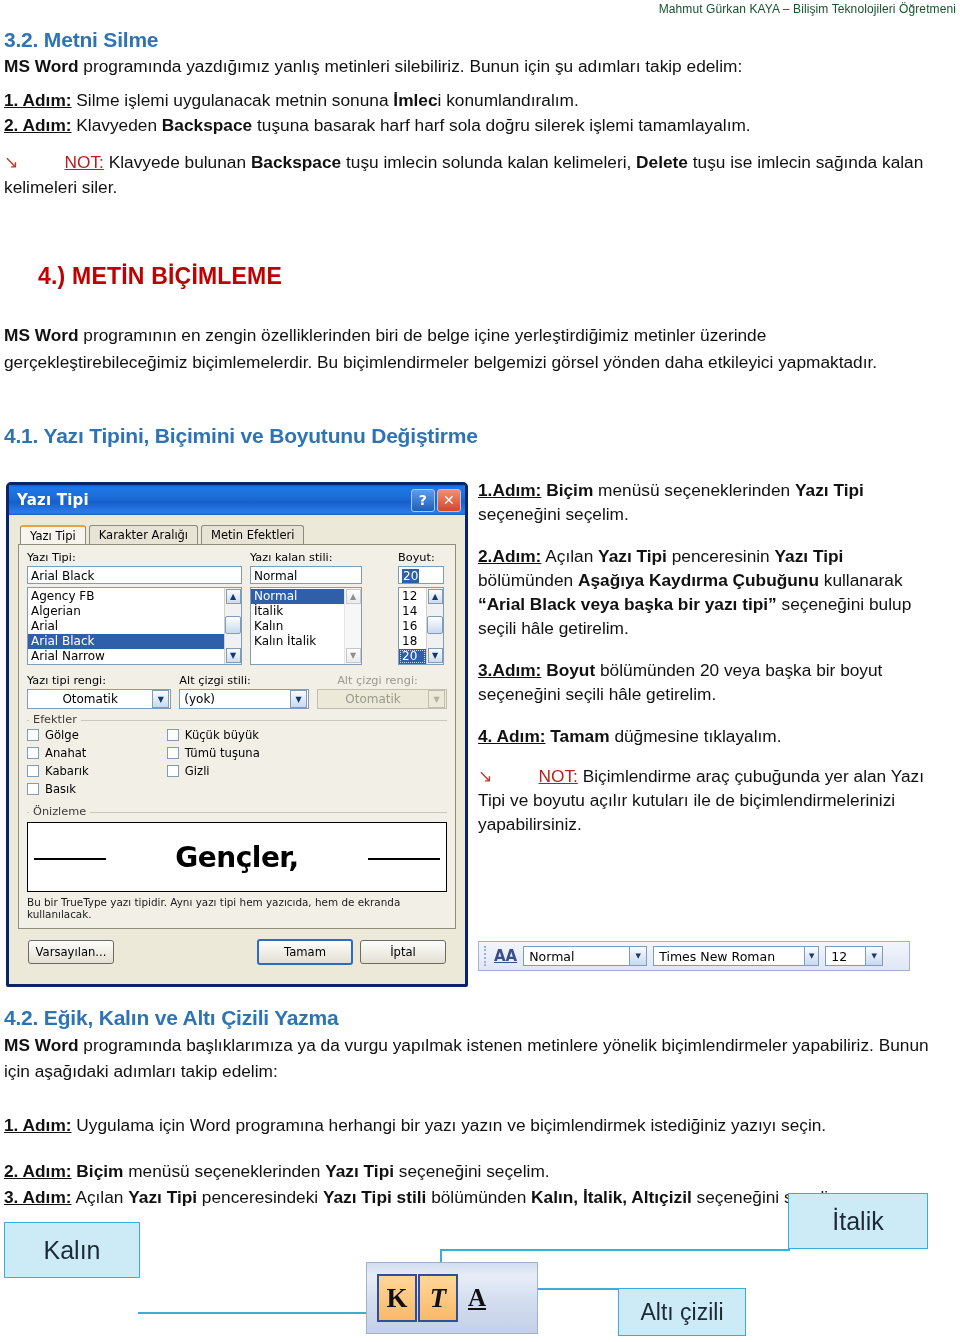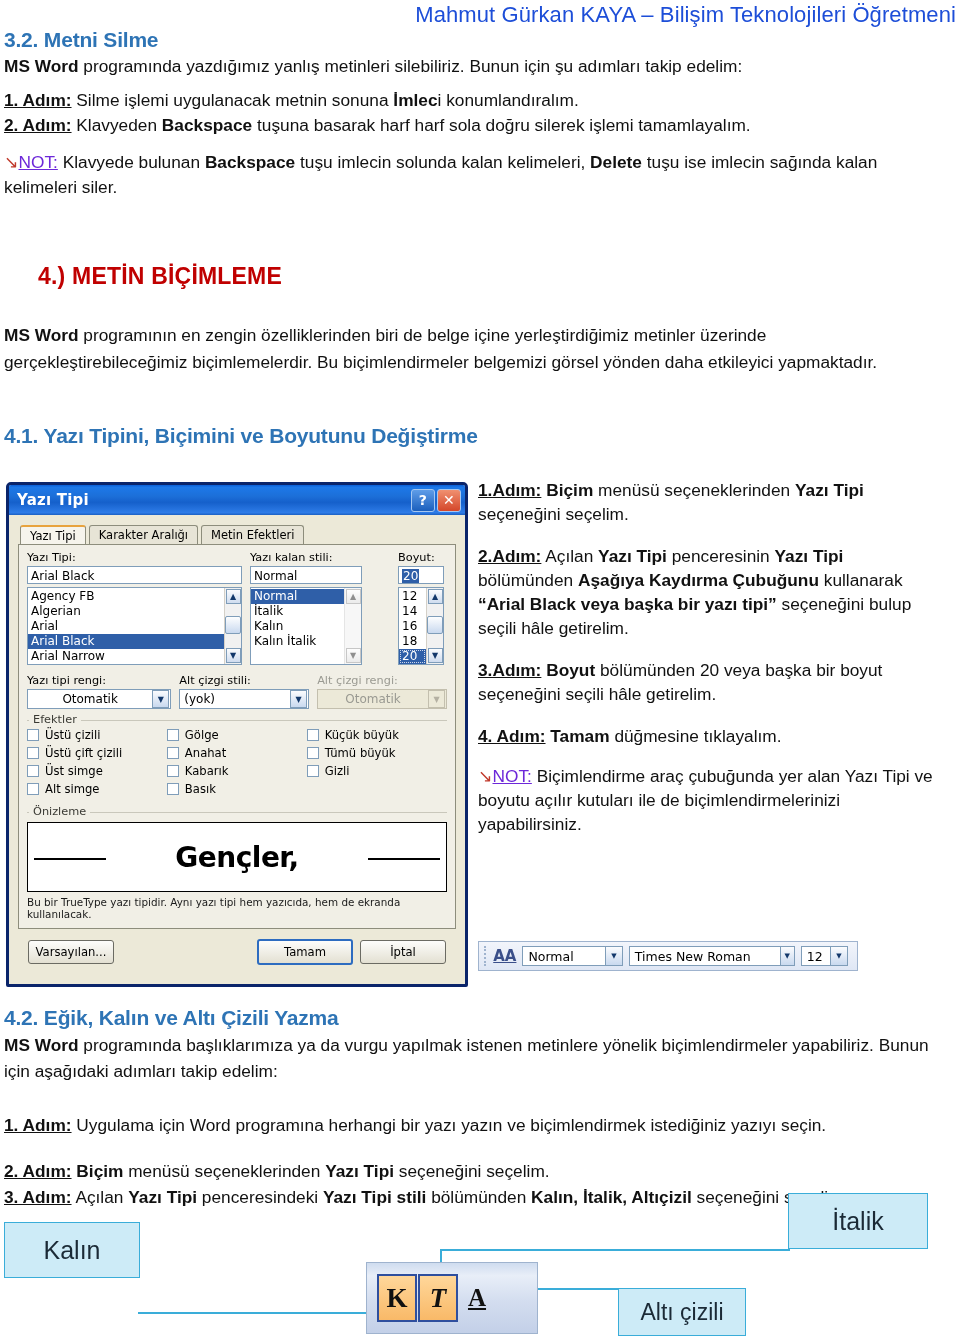--- a/index.html
+++ b/index.html
@@ -11,37 +11,37 @@
     position: relative;
     font-family: "Liberation Sans", sans-serif;
     color: #000;
     overflow: hidden;
   }
   .page { position: relative; width: 960px; height: 1342px; padding: 0; }
 
   
   .doc-header {
     position: absolute; top: 2px; right: 4px;
-    font-size: 22px; color: #1d4ed8; letter-spacing: .1px;
+    font-size: 12px; color: #14532d; letter-spacing: .1px;
     white-space: nowrap;
   }
 
   
   .h-blue {
     color: #2e74b5; font-size: 21px; font-weight: 600;
     letter-spacing: -0.2px;
   }
   .h-red {
     color: #c00000; font-size: 23px; font-weight: 700;
     letter-spacing: .2px;
   }
   .body-line { font-size: 17.3px; line-height: 25px; color: #111; }
   .b { font-weight: 700; }
   .u { text-decoration: underline; }
-  .note-tag { color: #6d28d9; text-decoration: underline; font-weight: 400; }
+  .note-tag { color: #b91c1c; text-decoration: underline; font-weight: 400; margin-left: 46px; }
   .arrow-gl { color: #c0392b; }
 
   .block { position: absolute; }
 
   
   .dlg {
     position: absolute; left: 6px; top: 482px;
     width: 462px; height: 505px;
     background: #ece9d8;
     border: 3px solid #0a246a;
@@ -81,21 +81,21 @@
   .tab.active {
     background: #f6f4ec; position: relative; top: 1px;
     border-top: 2px solid #e8a33d; padding-top: 2px; font-weight: 400;
   }
   .tabpanel {
     border: 1px solid #8d8d7c; background: #f1efe6;
     padding: 6px 8px 8px 8px; position: relative; top: -1px;
   }
 
   .lbl { font-size: 11.3px; margin-bottom: 2px; display:block; }
-  .lbl.dim { color: #9a9a92; }
+  .lbl.dim { color: #9a9a92; margin-left: 20px; }
   .row-top { display: flex; gap: 8px; }
   .col-font { width: 215px; }
   .col-style { width: 112px; }
   .col-size { width: 46px; padding-left: 28px; }
 
   .txtfield {
     border: 1px solid #7f9db9; background: #fff;
     height: 18px; line-height: 18px; padding: 0 3px;
     font-size: 12px; box-sizing: border-box;
   }
@@ -189,21 +189,21 @@
     display:flex;align-items:center;justify-content:center;
     font-size: 11.6px;
   }
   .btn.default { border: 2px solid #2d6cc0; min-width: 92px; }
   .spacer { flex: 1; }
   .gap { width: 7px; }
 
   
   .fmt-bar {
     position: absolute; left: 478px; top: 941px;
-    width: 380px; height: 30px;
+    width: 432px; height: 30px;
     background: linear-gradient(180deg,#f2f5fb,#dfe7f5);
     border: 1px solid #9fb3ce;
     display: flex; align-items: center; padding: 0 3px;
     box-sizing: border-box;
     font-family: "DejaVu Sans", sans-serif; font-size: 12.5px;
   }
   .grip { width:4px; height:20px; border-left:2px dotted #9fb3ce; margin: 0 4px 0 2px; }
   .aa-icon { font-weight:700; color:#3a4f8a; font-size:15px; margin-right:6px; text-decoration: underline; }
   .fld {
     background:#fff; border:1px solid #7f9db9; height:20px;
@@ -392,61 +392,43 @@
             </div>
           </div>
         </div>
 
         <div class="group">
           <span class="gtitle">Efektler</span>
           <div class="effects">
             <div class="effcol">
               <label class="chk">
                   <span class="chkbox"></span>
-                  <span>Üstü çizili</span>
-                </label>
-              <label class="chk">
-                  <span class="chkbox"></span>
-                  <span>Üstü çift çizili</span>
-                </label>
-              <label class="chk">
-                  <span class="chkbox"></span>
-                  <span>Üst simge</span>
-                </label>
-              <label class="chk">
-                  <span class="chkbox"></span>
-                  <span>Alt simge</span>
+                  <span>Gölge</span>
+                </label>
+              <label class="chk">
+                  <span class="chkbox"></span>
+                  <span>Anahat</span>
+                </label>
+              <label class="chk">
+                  <span class="chkbox"></span>
+                  <span>Kabarık</span>
+                </label>
+              <label class="chk">
+                  <span class="chkbox"></span>
+                  <span>Basık</span>
                 </label>
             </div>
             <div class="effcol">
               <label class="chk">
                   <span class="chkbox"></span>
-                  <span>Gölge</span>
-                </label>
-              <label class="chk">
-                  <span class="chkbox"></span>
-                  <span>Anahat</span>
-                </label>
-              <label class="chk">
-                  <span class="chkbox"></span>
-                  <span>Kabarık</span>
-                </label>
-              <label class="chk">
-                  <span class="chkbox"></span>
-                  <span>Basık</span>
-                </label>
-            </div>
-            <div class="effcol">
-              <label class="chk">
-                  <span class="chkbox"></span>
                   <span>Küçük büyük</span>
                 </label>
               <label class="chk">
                   <span class="chkbox"></span>
-                  <span>Tümü büyük</span>
+                  <span>Tümü tuşuna</span>
                 </label>
               <label class="chk">
                   <span class="chkbox"></span>
                   <span>Gizli</span>
                 </label>
             </div>
           </div>
         </div>
 
         <div class="group" style="margin-top:12px;">

